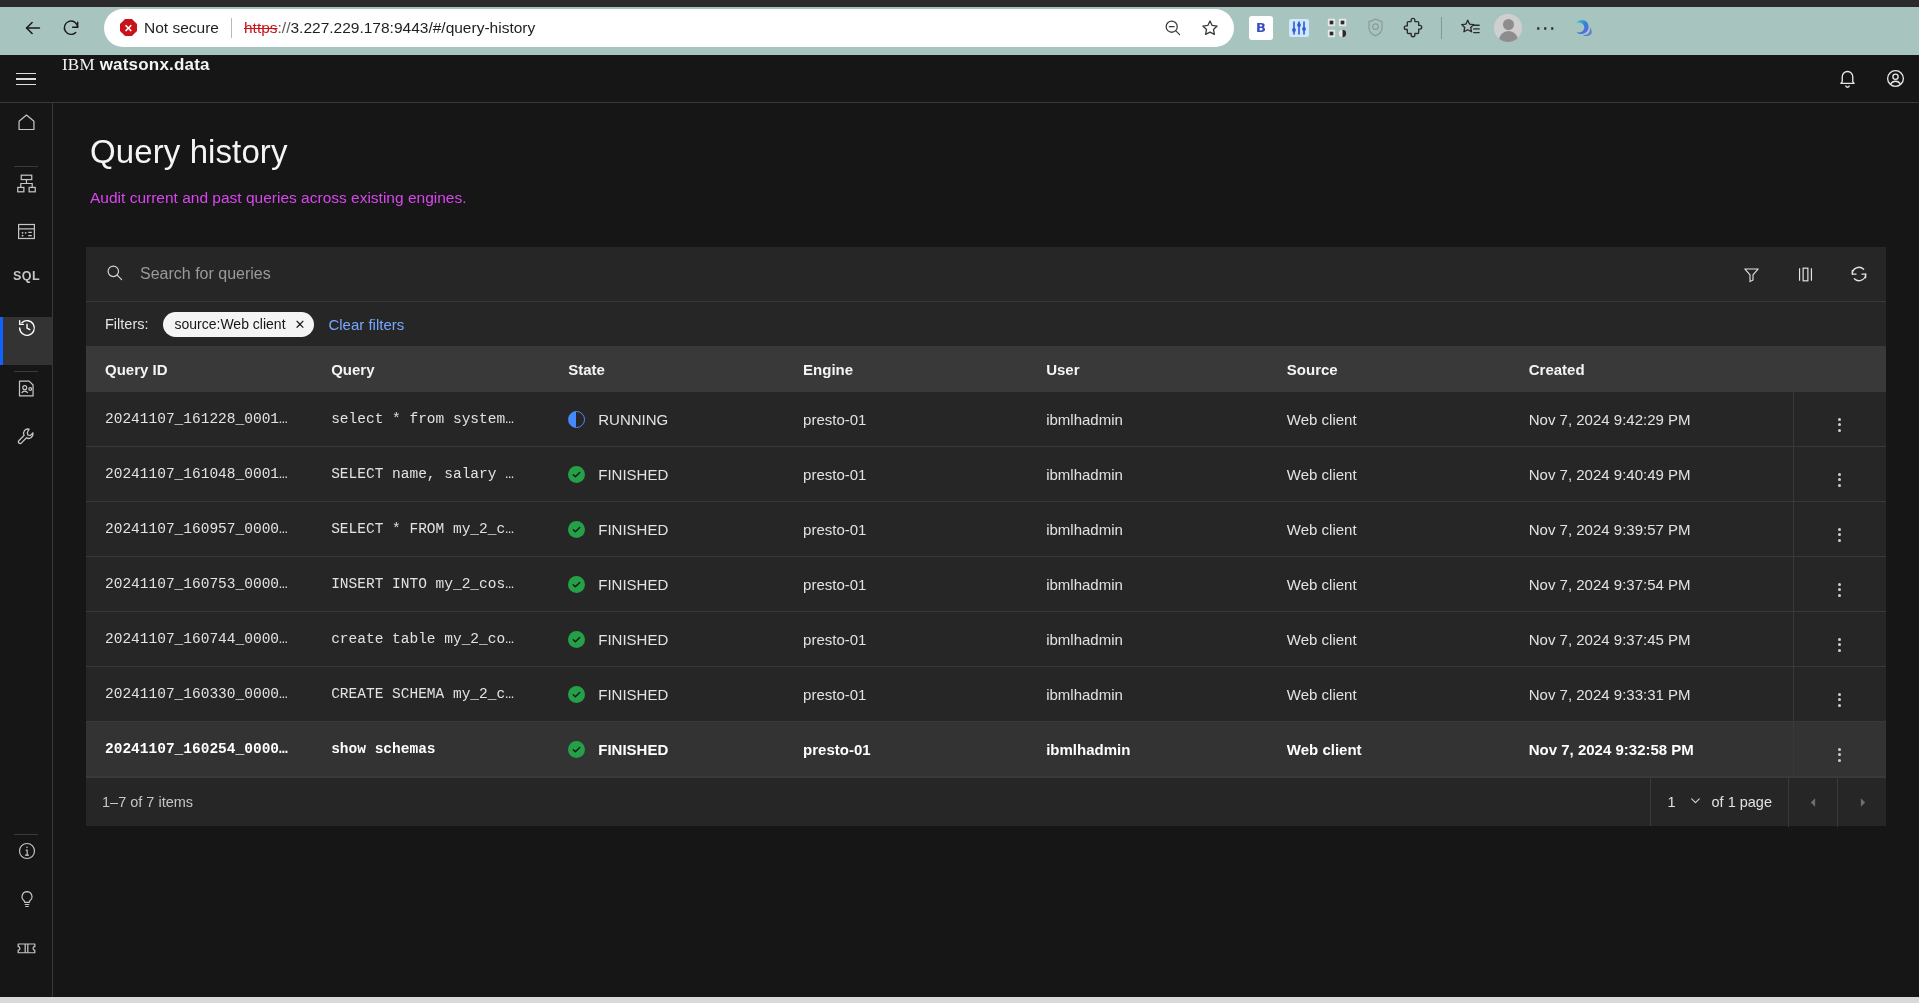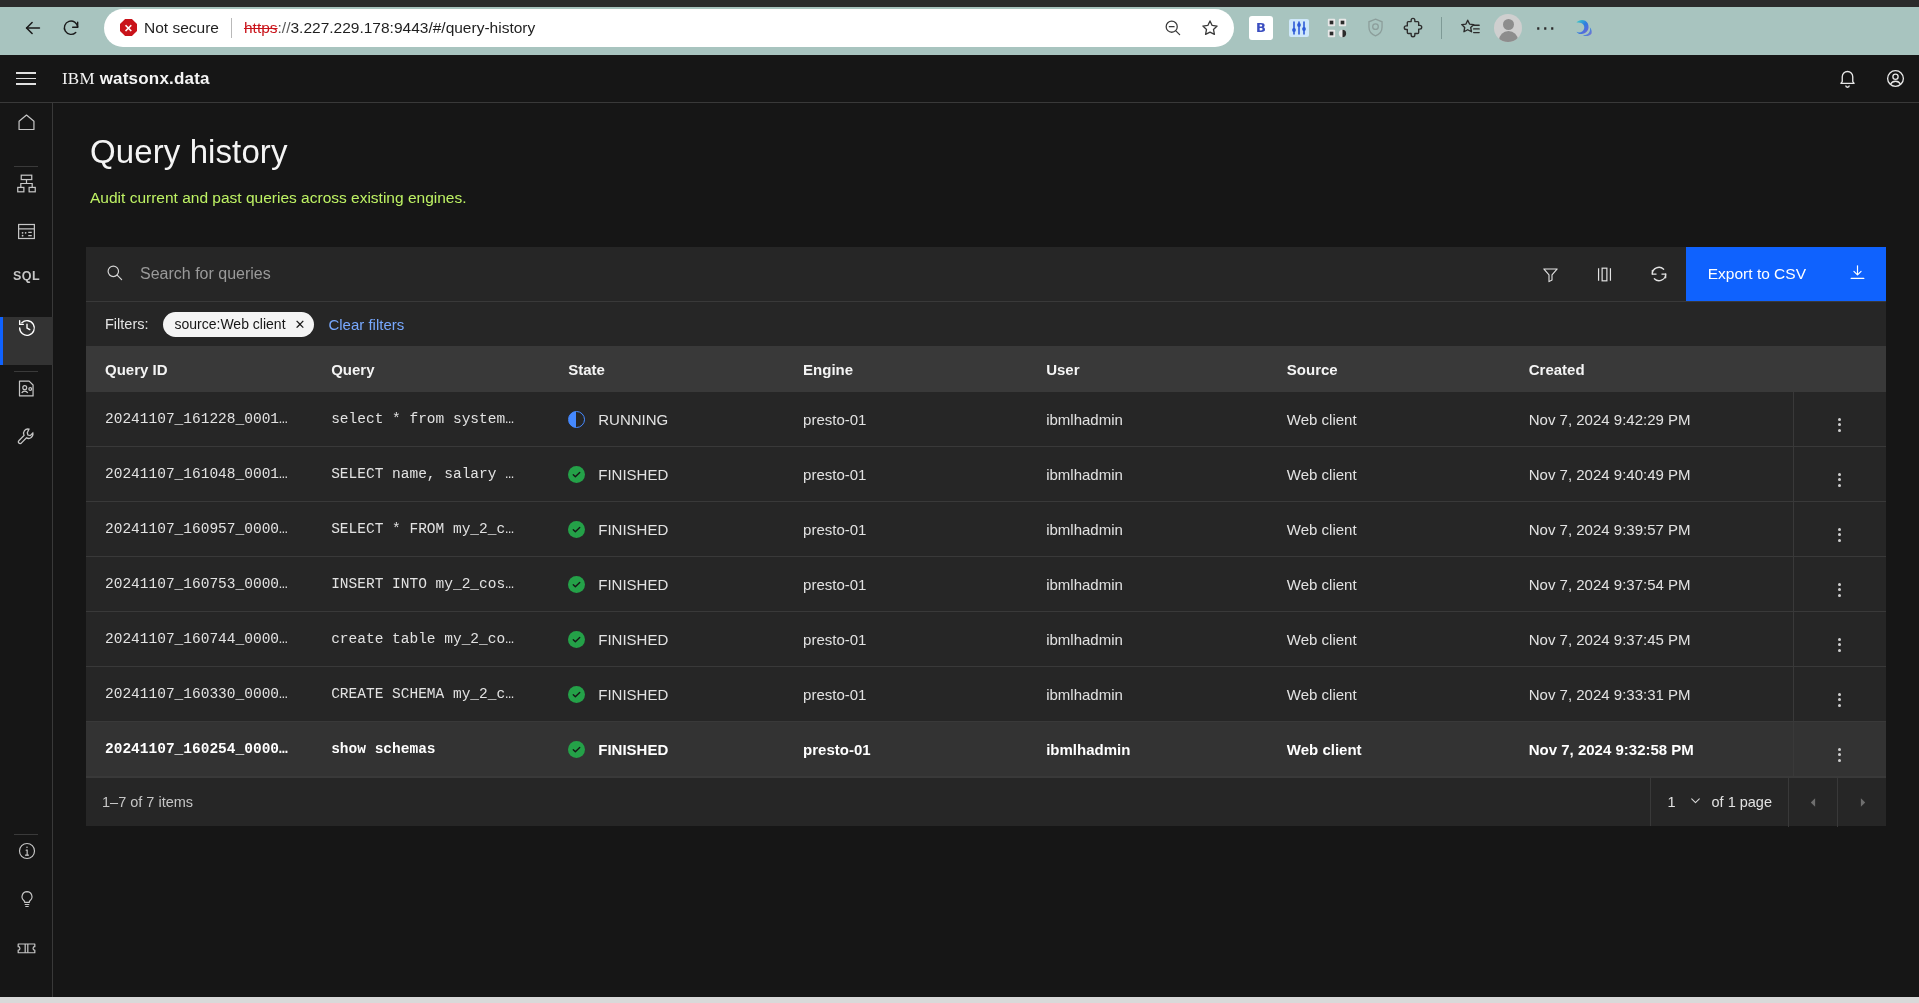--- a/index.html
+++ b/index.html
@@ -91,21 +91,20 @@
   .avatar-head { width: 11px; height: 11px; border-radius: 50%; background: #8d8d8d; position: absolute; margin-bottom: 12px;}
   .avatar-body { width: 19px; height: 11px; border-radius: 10px 10px 0 0; background: #8d8d8d; }
   .dots-btn { color: #2b2b2b; font-size: 21px; letter-spacing: 1.5px; }
 
   
   #app-header {
     height: 48px;
     background: #161616;
     border-bottom: 1px solid #393939;
     display: flex;
-    align-items: center;
     position: relative;
   }
   #hamburger {
     width: 52px; height: 48px;
     display: flex; align-items: center; justify-content: center;
   }
   .ham-lines { width: 20px; }
   .ham-lines div { height: 1.6px; background: #e0e0e0; margin: 4px 0; }
   #brand {
     font-size: 17px; color: #f4f4f4;
@@ -163,21 +162,21 @@
     left: 53px; top: 103px; right: 0; bottom: 0;
     background: #161616;
     overflow: hidden;
   }
   #page-title {
     font-size: 33px; font-weight: 300; color: #f4f4f4;
     padding: 30px 0 0 37px;
     letter-spacing: .1px;
   }
   #page-subtitle {
-    font-size: 15.5px; color: #bef264;
+    font-size: 15.5px; color: #d946ef;
     padding: 18px 8px 0 37px;
   }
 
   #panel {
     margin: 40px 33px 0 33px;
     background: #262626;
   }
 
   
   #table-toolbar {
@@ -569,30 +568,20 @@
             <rect x="9" y="4" width="6" height="16"></rect>
           </svg>
       </div>
       <div class="tb-icon-btn">
         <svg width="20" height="20" viewBox="0 0 24 24" fill="none" stroke="currentColor" stroke-width="1.5" stroke-linecap="round">
             <path d="M20 12a8 8 0 0 1-13.6 5.7"></path>
             <path d="M4 12a8 8 0 0 1 13.6-5.7"></path>
             <path d="M4 7.5V12h4.5"></path>
             <path d="M20 16.5V12h-4.5"></path>
           </svg>
-      </div>
-      <div id="export-btn">
-        <span>Export to CSV</span>
-        <span>
-          <svg width="19" height="19" viewBox="0 0 24 24" fill="none" stroke="currentColor" stroke-width="1.5" stroke-linecap="round" stroke-linejoin="round">
-              <path d="M12 3.5v11"></path>
-              <path d="M7.5 10.5L12 15l4.5-4.5"></path>
-              <path d="M4 19.5h16"></path>
-            </svg>
-        </span>
       </div>
     </div>
 
     <div id="filters-row">
       <span id="filters-label">Filters:</span>
       <span class="filter-chip">
         <span>source:Web client</span>
         <span class="chip-x">✕</span>
       </span>
       <span id="clear-filters">Clear filters</span>

